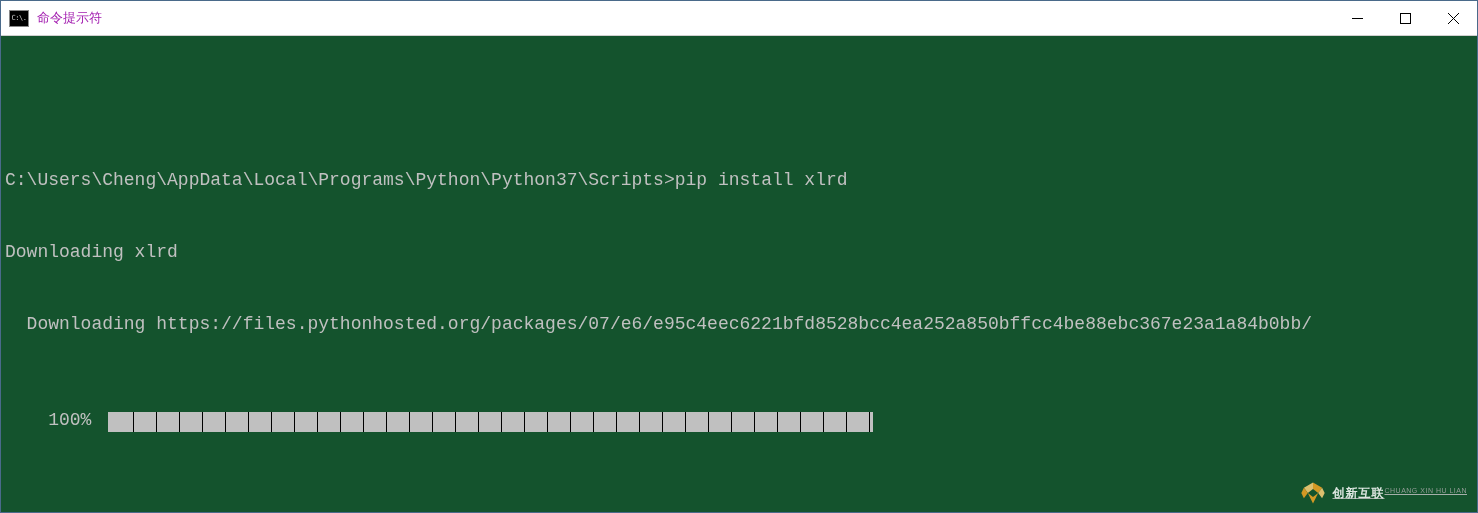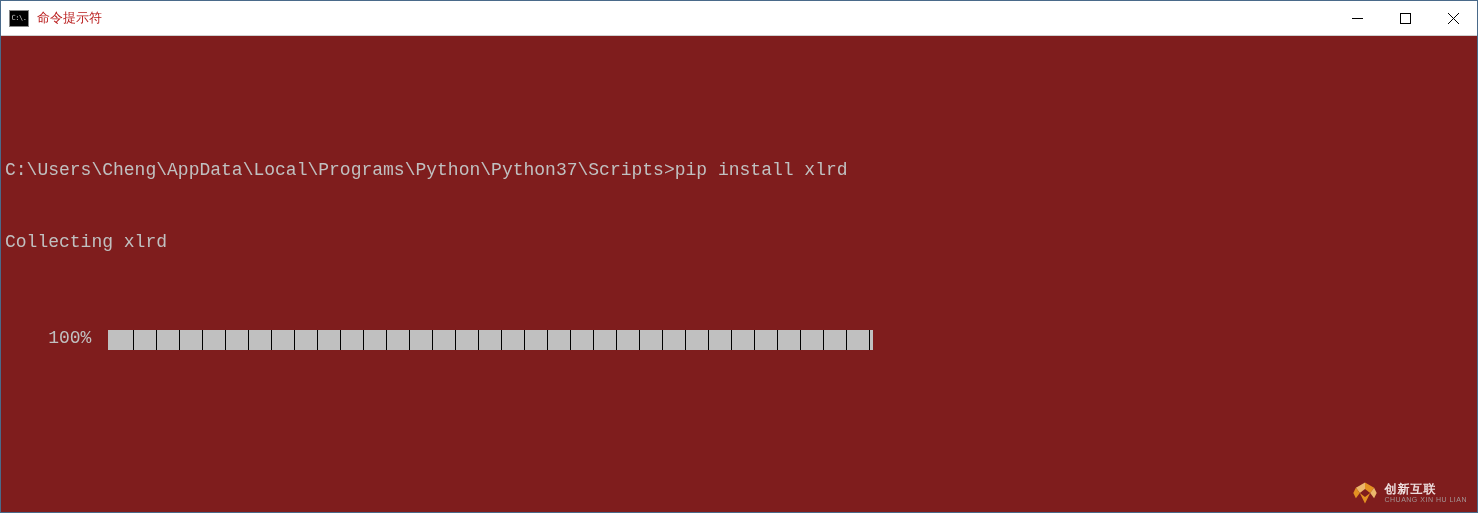--- a/index.html
+++ b/index.html
@@ -42,44 +42,44 @@
   }
   .titlebar-icon-text {
     color: #ccc;
     font-size: 7px;
     font-family: Consolas, monospace;
     line-height: 1;
     letter-spacing: -0.5px;
   }
   .titlebar-title {
     font-size: 13px;
-    color: #b91c1c;
+    color: #a21caf;
     flex: 1;
   }
   .titlebar-controls {
     display: flex;
     height: 100%;
   }
   .titlebar-btn {
     width: 48px;
     height: 100%;
     display: flex;
     align-items: center;
     justify-content: center;
     color: #000;
   }
   .titlebar-btn svg { width: 11px; height: 11px; }
   .terminal {
     flex: 1;
-    background: #7f1d1d;
+    background: #14532d;
     color: #c0c0c0;
     font-family: "NSimSun", "SimSun", Consolas, "Courier New", monospace;
     font-size: 18px;
     line-height: 24px;
-    padding: 2px 4px 0 4px;
+    padding: 12px 4px 0 4px;
     white-space: pre;
     overflow: hidden;
     position: relative;
   }
   .line { white-space: pre; }
   .progress-line {
     display: flex;
     align-items: flex-end;
     height: 24px;
   }
@@ -112,23 +112,24 @@
     align-items: center;
     opacity: 0.85;
   }
   .watermark-logo {
     width: 26px;
     height: 26px;
     margin-right: 6px;
   }
   .watermark-text {
     display: flex;
-    flex-direction: column;
+    flex-direction: row;
     line-height: 1.05;
     font-family: "Microsoft YaHei", sans-serif;
+    text-decoration: underline;
   }
   .watermark-cn { color: #fff; font-size: 12px; font-weight: 600; letter-spacing: 1px;}
   .watermark-en { color: #aaa; font-size: 7px; letter-spacing: 0.5px;}
 </style>
 </head>
 <body>
 
 <div class="window">
 
   <div class="titlebar">
@@ -152,21 +153,22 @@
             <line x1="0" y1="0" x2="11" y2="11" stroke="#000" stroke-width="1"></line>
             <line x1="11" y1="0" x2="0" y2="11" stroke="#000" stroke-width="1"></line>
           </svg>
       </div>
     </div>
   </div>
 
   <div class="terminal">
     <div class="line"> </div>
     <div class="line"><span>C:\Users\Cheng\AppData\Local\Programs\Python\Python37\Scripts&gt;</span><span>pip install xlrd</span></div>
-    <div class="line">Collecting xlrd</div>
+    <div class="line">Downloading xlrd</div>
+    <div class="line">  Downloading https://files.pythonhosted.org/packages/07/e6/e95c4eec6221bfd8528bcc4ea252a850bffcc4be88ebc367e23a1a84b0bb/</div>
 
     <div class="progress-line">
       <span class="progress-pct">    100% </span>
       <span class="progress-bar-wrap">
         <span class="progress-bar-edge"></span>
         <span class="progress-bar" id="bar1"><span class="progress-seg" style="width: 23px;"></span><span class="progress-seg" style="width: 23px;"></span><span class="progress-seg" style="width: 23px;"></span><span class="progress-seg" style="width: 23px;"></span><span class="progress-seg" style="width: 23px;"></span><span class="progress-seg" style="width: 23px;"></span><span class="progress-seg" style="width: 23px;"></span><span class="progress-seg" style="width: 23px;"></span><span class="progress-seg" style="width: 23px;"></span><span class="progress-seg" style="width: 23px;"></span><span class="progress-seg" style="width: 23px;"></span><span class="progress-seg" style="width: 23px;"></span><span class="progress-seg" style="width: 23px;"></span><span class="progress-seg" style="width: 23px;"></span><span class="progress-seg" style="width: 23px;"></span><span class="progress-seg" style="width: 23px;"></span><span class="progress-seg" style="width: 23px;"></span><span class="progress-seg" style="width: 23px;"></span><span class="progress-seg" style="width: 23px;"></span><span class="progress-seg" style="width: 23px;"></span><span class="progress-seg" style="width: 23px;"></span><span class="progress-seg" style="width: 23px;"></span><span class="progress-seg" style="width: 23px;"></span><span class="progress-seg" style="width: 23px;"></span><span class="progress-seg" style="width: 23px;"></span><span class="progress-seg" style="width: 23px;"></span><span class="progress-seg" style="width: 23px;"></span><span class="progress-seg" style="width: 23px;"></span><span class="progress-seg" style="width: 23px;"></span><span class="progress-seg" style="width: 23px;"></span><span class="progress-seg" style="width: 23px;"></span><span class="progress-seg" style="width: 23px;"></span><span class="progress-seg" style="width: 23px;"></span></span>
         <span class="progress-bar-edge"></span>
       </span>
     </div>
 

